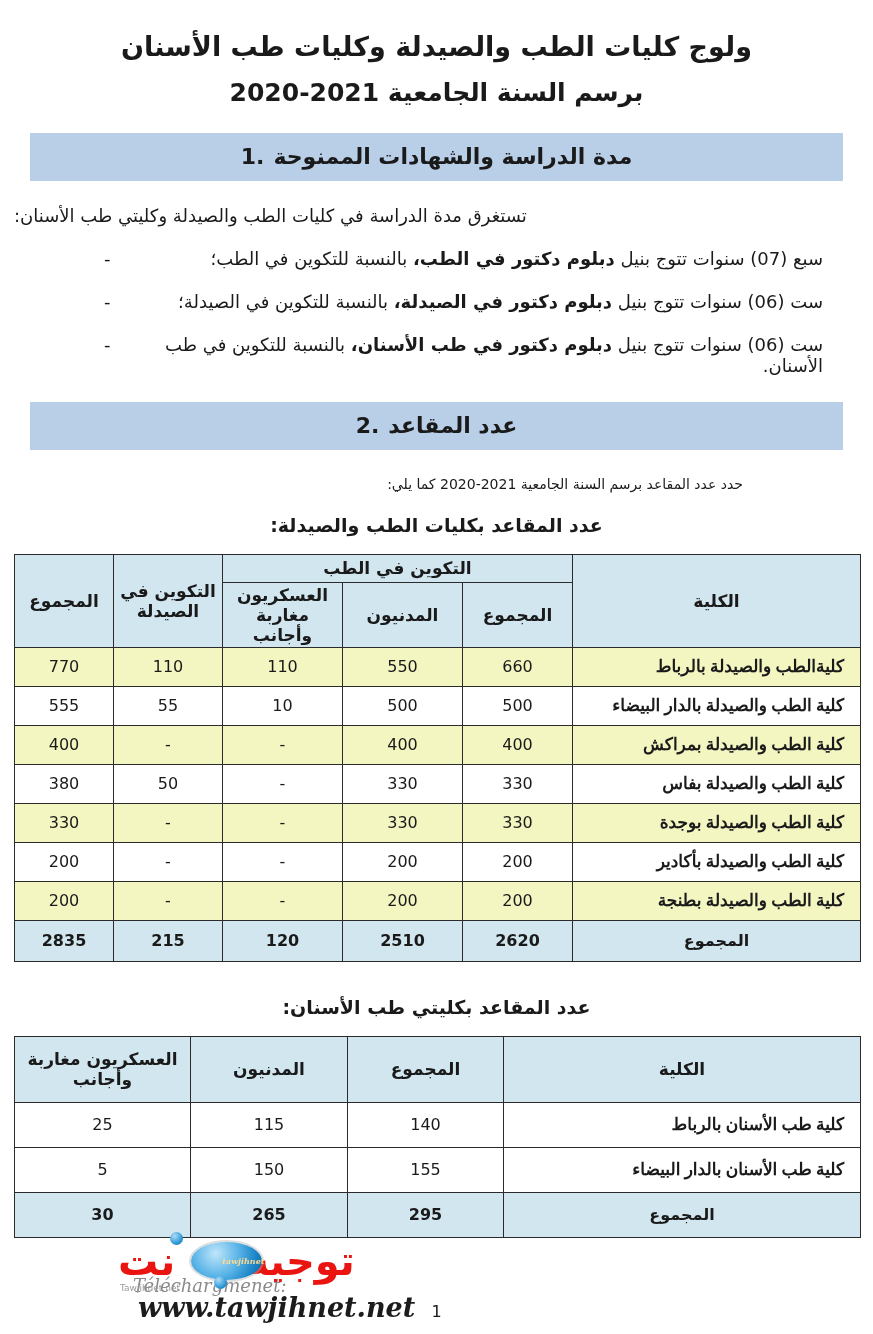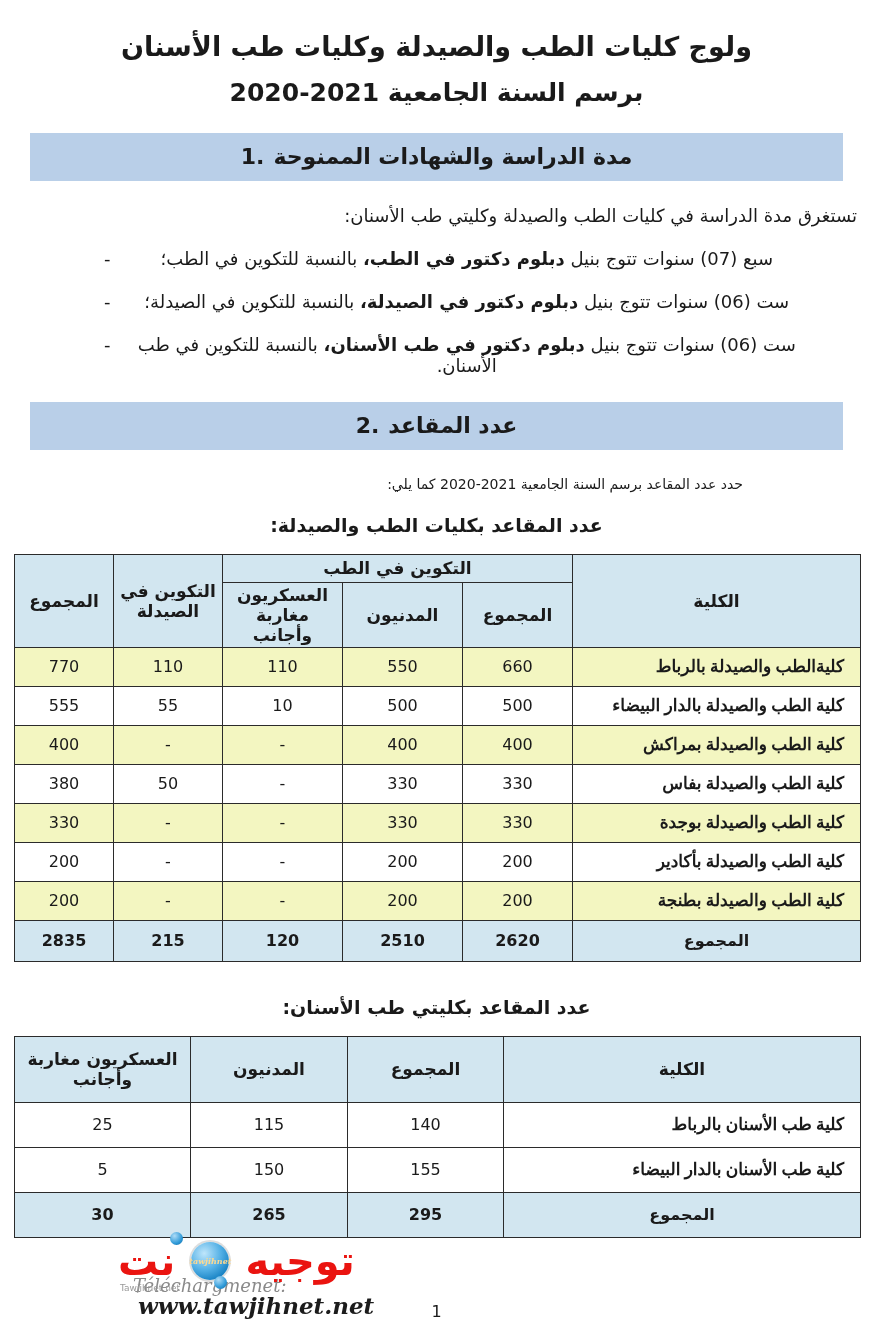--- a/index.html
+++ b/index.html
@@ -24,38 +24,38 @@
   .band{
     margin:26px 16px 0 16px;
     background:#b9cfe8;
     height:48px;
     display:flex;align-items:center;justify-content:center;
     font-weight:bold;font-size:22px;
     gap:9px;
   }
   .intro{
     margin-top:24px;
-    text-align:right;
+    text-align:left;
     font-size:18px;
     padding-right:2px;
   }
   .bullet{
     display:flex;
     margin-top:22px;
     font-size:18px;
     align-items:flex-start;
   }
   .bullet .dash{
     margin-left:90px;
     flex:0 0 auto;
     font-size:18px;
   }
   .bullet .btext{
     flex:1;
-    text-align:center;
+    text-align:right;
     padding-right:36px;
   }
   .b{font-weight:bold;}
   .seats-intro{
     margin-top:26px;
     text-align:right;
     font-size:14px;
     padding-right:116px;
   }
   .tbl-title{
@@ -108,40 +108,40 @@
   }
   .logo .ar{
     color:#ea1410;font-size:40px;line-height:1;
     font-weight:bold;
   }
   .sphere-wrap{position:relative;width:42px;height:42px;flex:0 0 auto;}
   .sphere{
     position:absolute;left:2px;top:2px;width:38px;height:38px;border-radius:50%;
     background:radial-gradient(circle at 35% 30%, #bfe6fb 0%, #55b1e6 45%, #1b85c6 75%, #0b649e 100%);
     box-shadow:0 0 0 2px rgba(180,180,180,0.45);
-    display:flex;align-items:center;justify-content:center;
+    display:flex;align-items:center;justify-content:center;padding-left:33px;
   }
   .sphere span{
     color:#ffd98f;font-size:8px;font-style:italic;
     font-family:"DejaVu Serif","Liberation Serif",serif;
   }
   .ball-s{
     position:absolute;width:13px;height:13px;border-radius:50%;
     background:radial-gradient(circle at 35% 30%, #aedcf7 0%, #2f9ad8 60%, #0b649e 100%);
   }
   .ball-top{left:52px;top:-8px;}
   .ball-bot{left:96px;top:36px;}
   .logo-sub{
     position:absolute;left:120px;top:1283px;z-index:4;
     color:#9a9a9a;font-size:9px;
   }
   .url{
     position:absolute;left:138px;top:1292px;z-index:4;
     font-family:"DejaVu Serif","Liberation Serif",serif;
-    font-style:italic;font-weight:bold;color:#1c1c1c;font-size:23px;
+    font-style:italic;font-weight:bold;color:#1c1c1c;font-size:27px;
   }
   .pagenum{
     position:absolute;left:0;right:0;top:1302px;
     text-align:center;font-size:16px;
   }
 </style>
 </head>
 <body>
 
 <div id="page">

